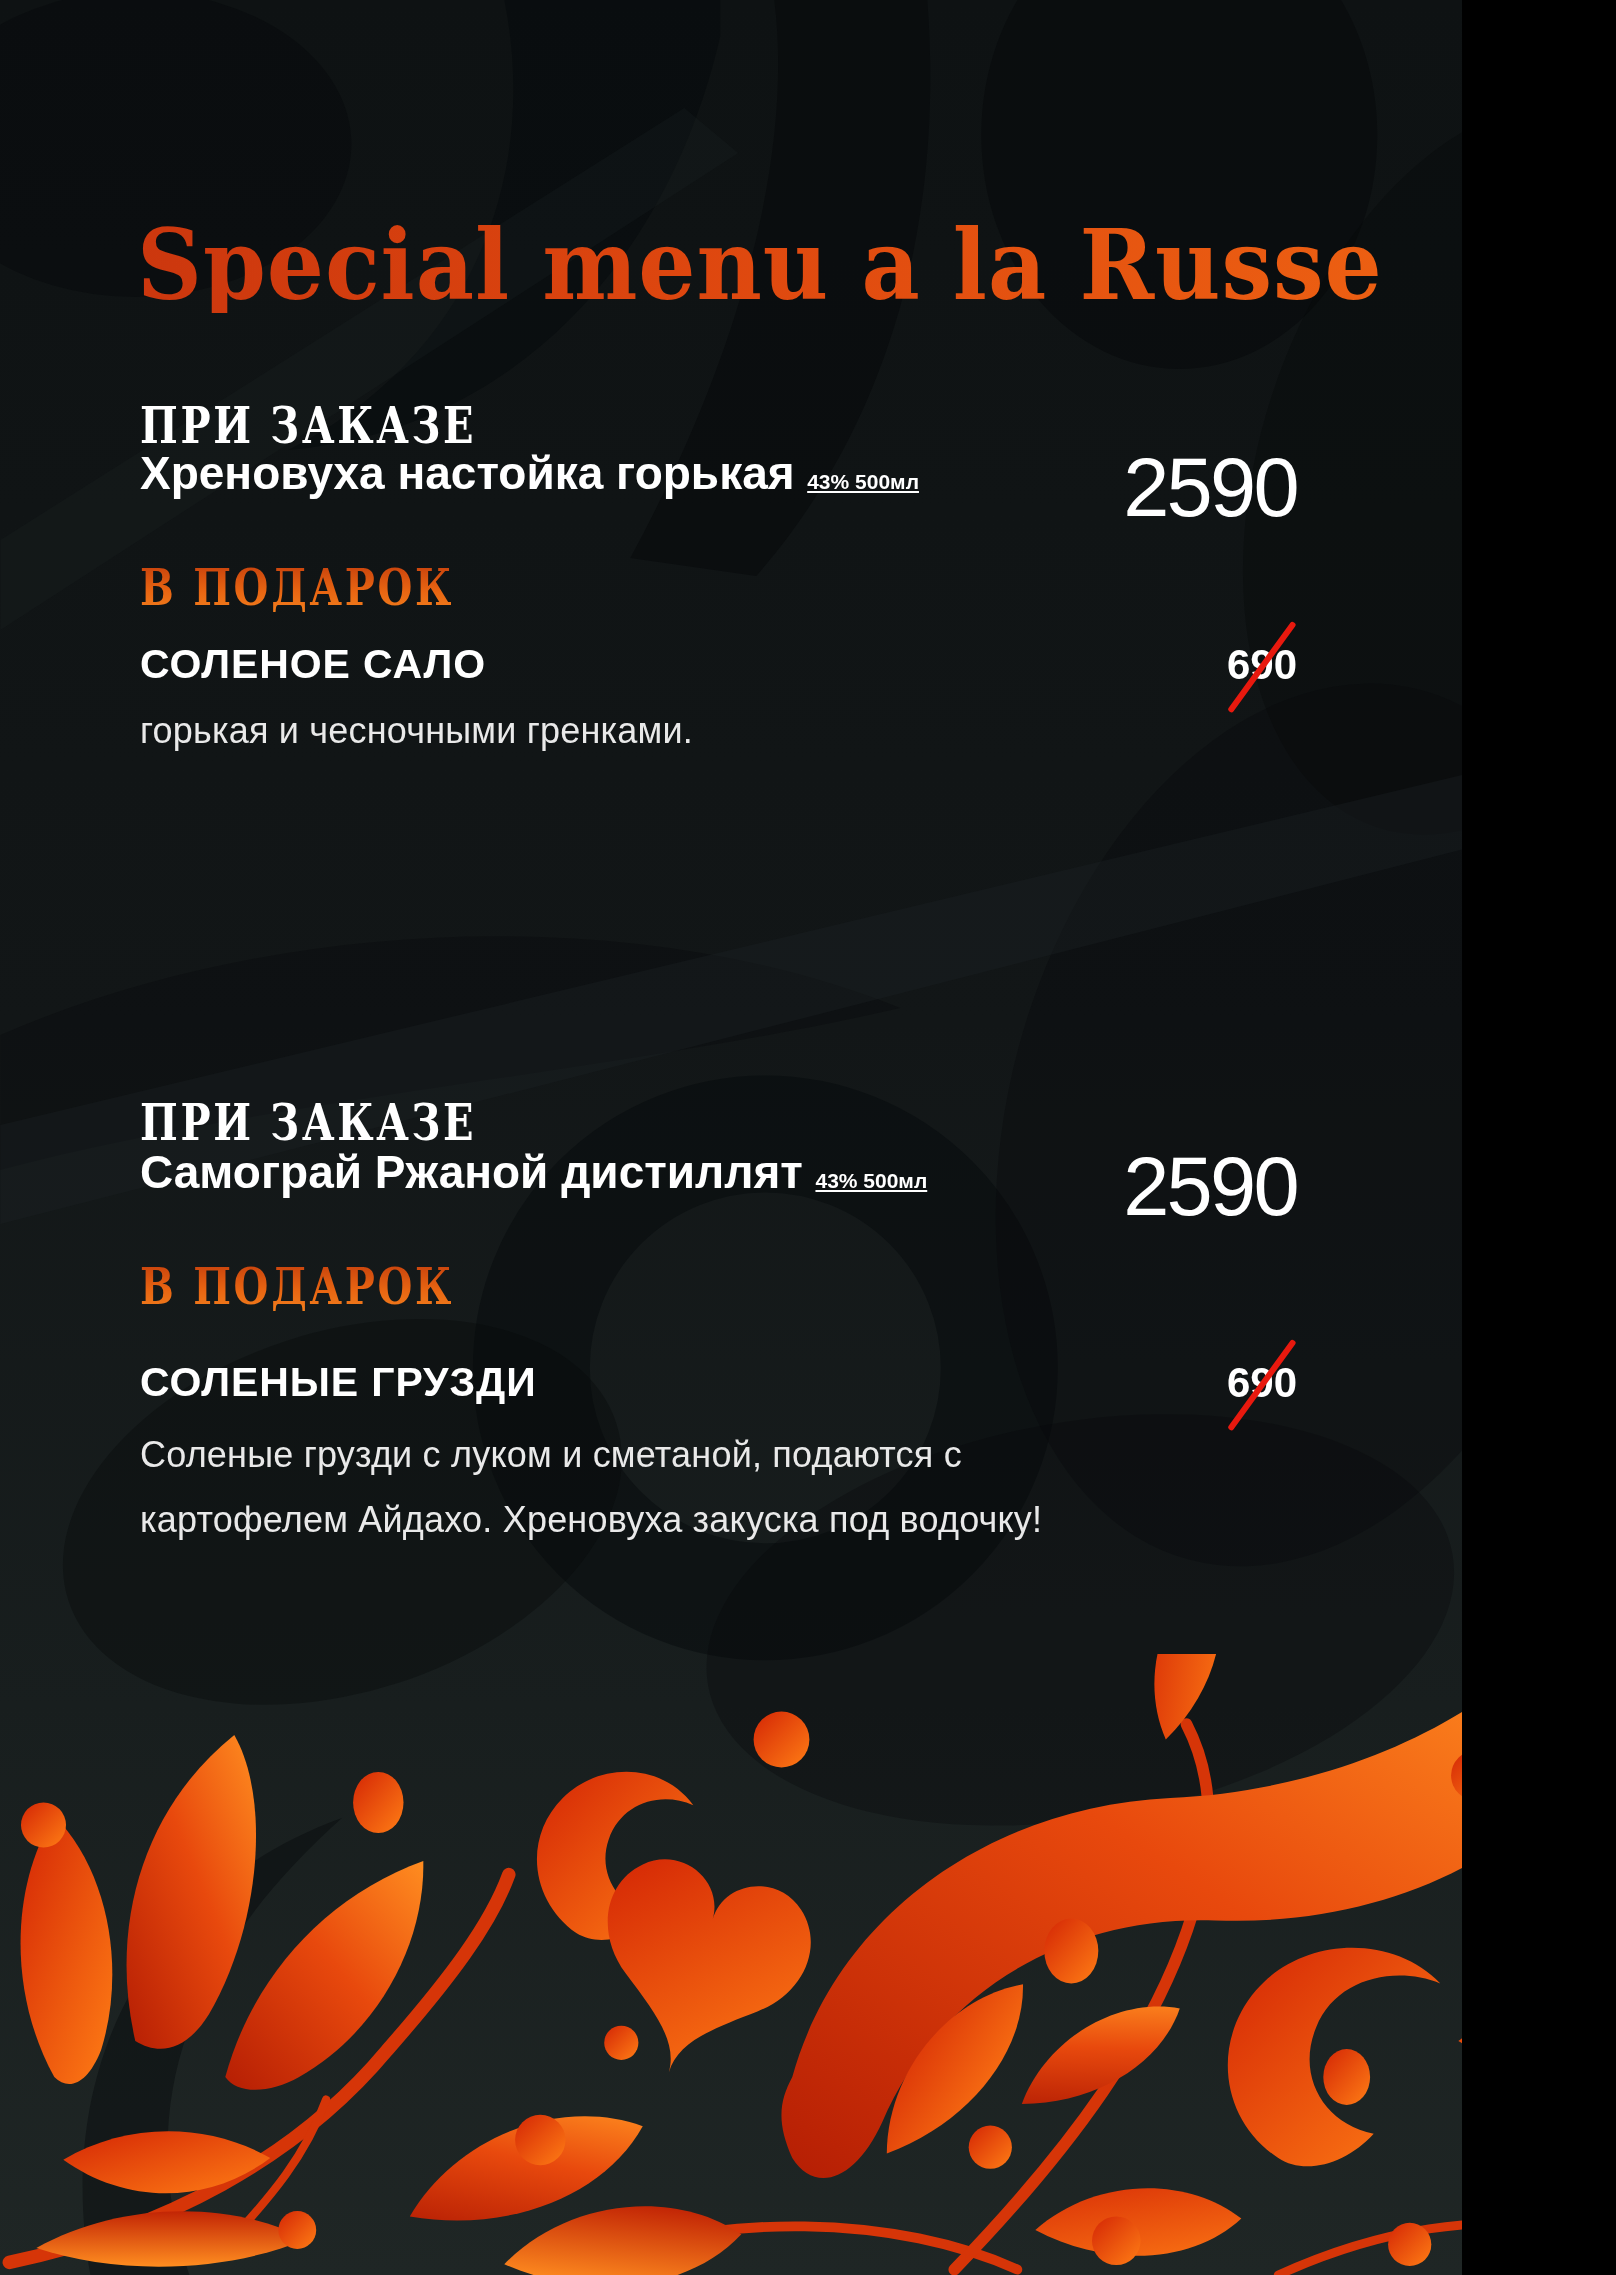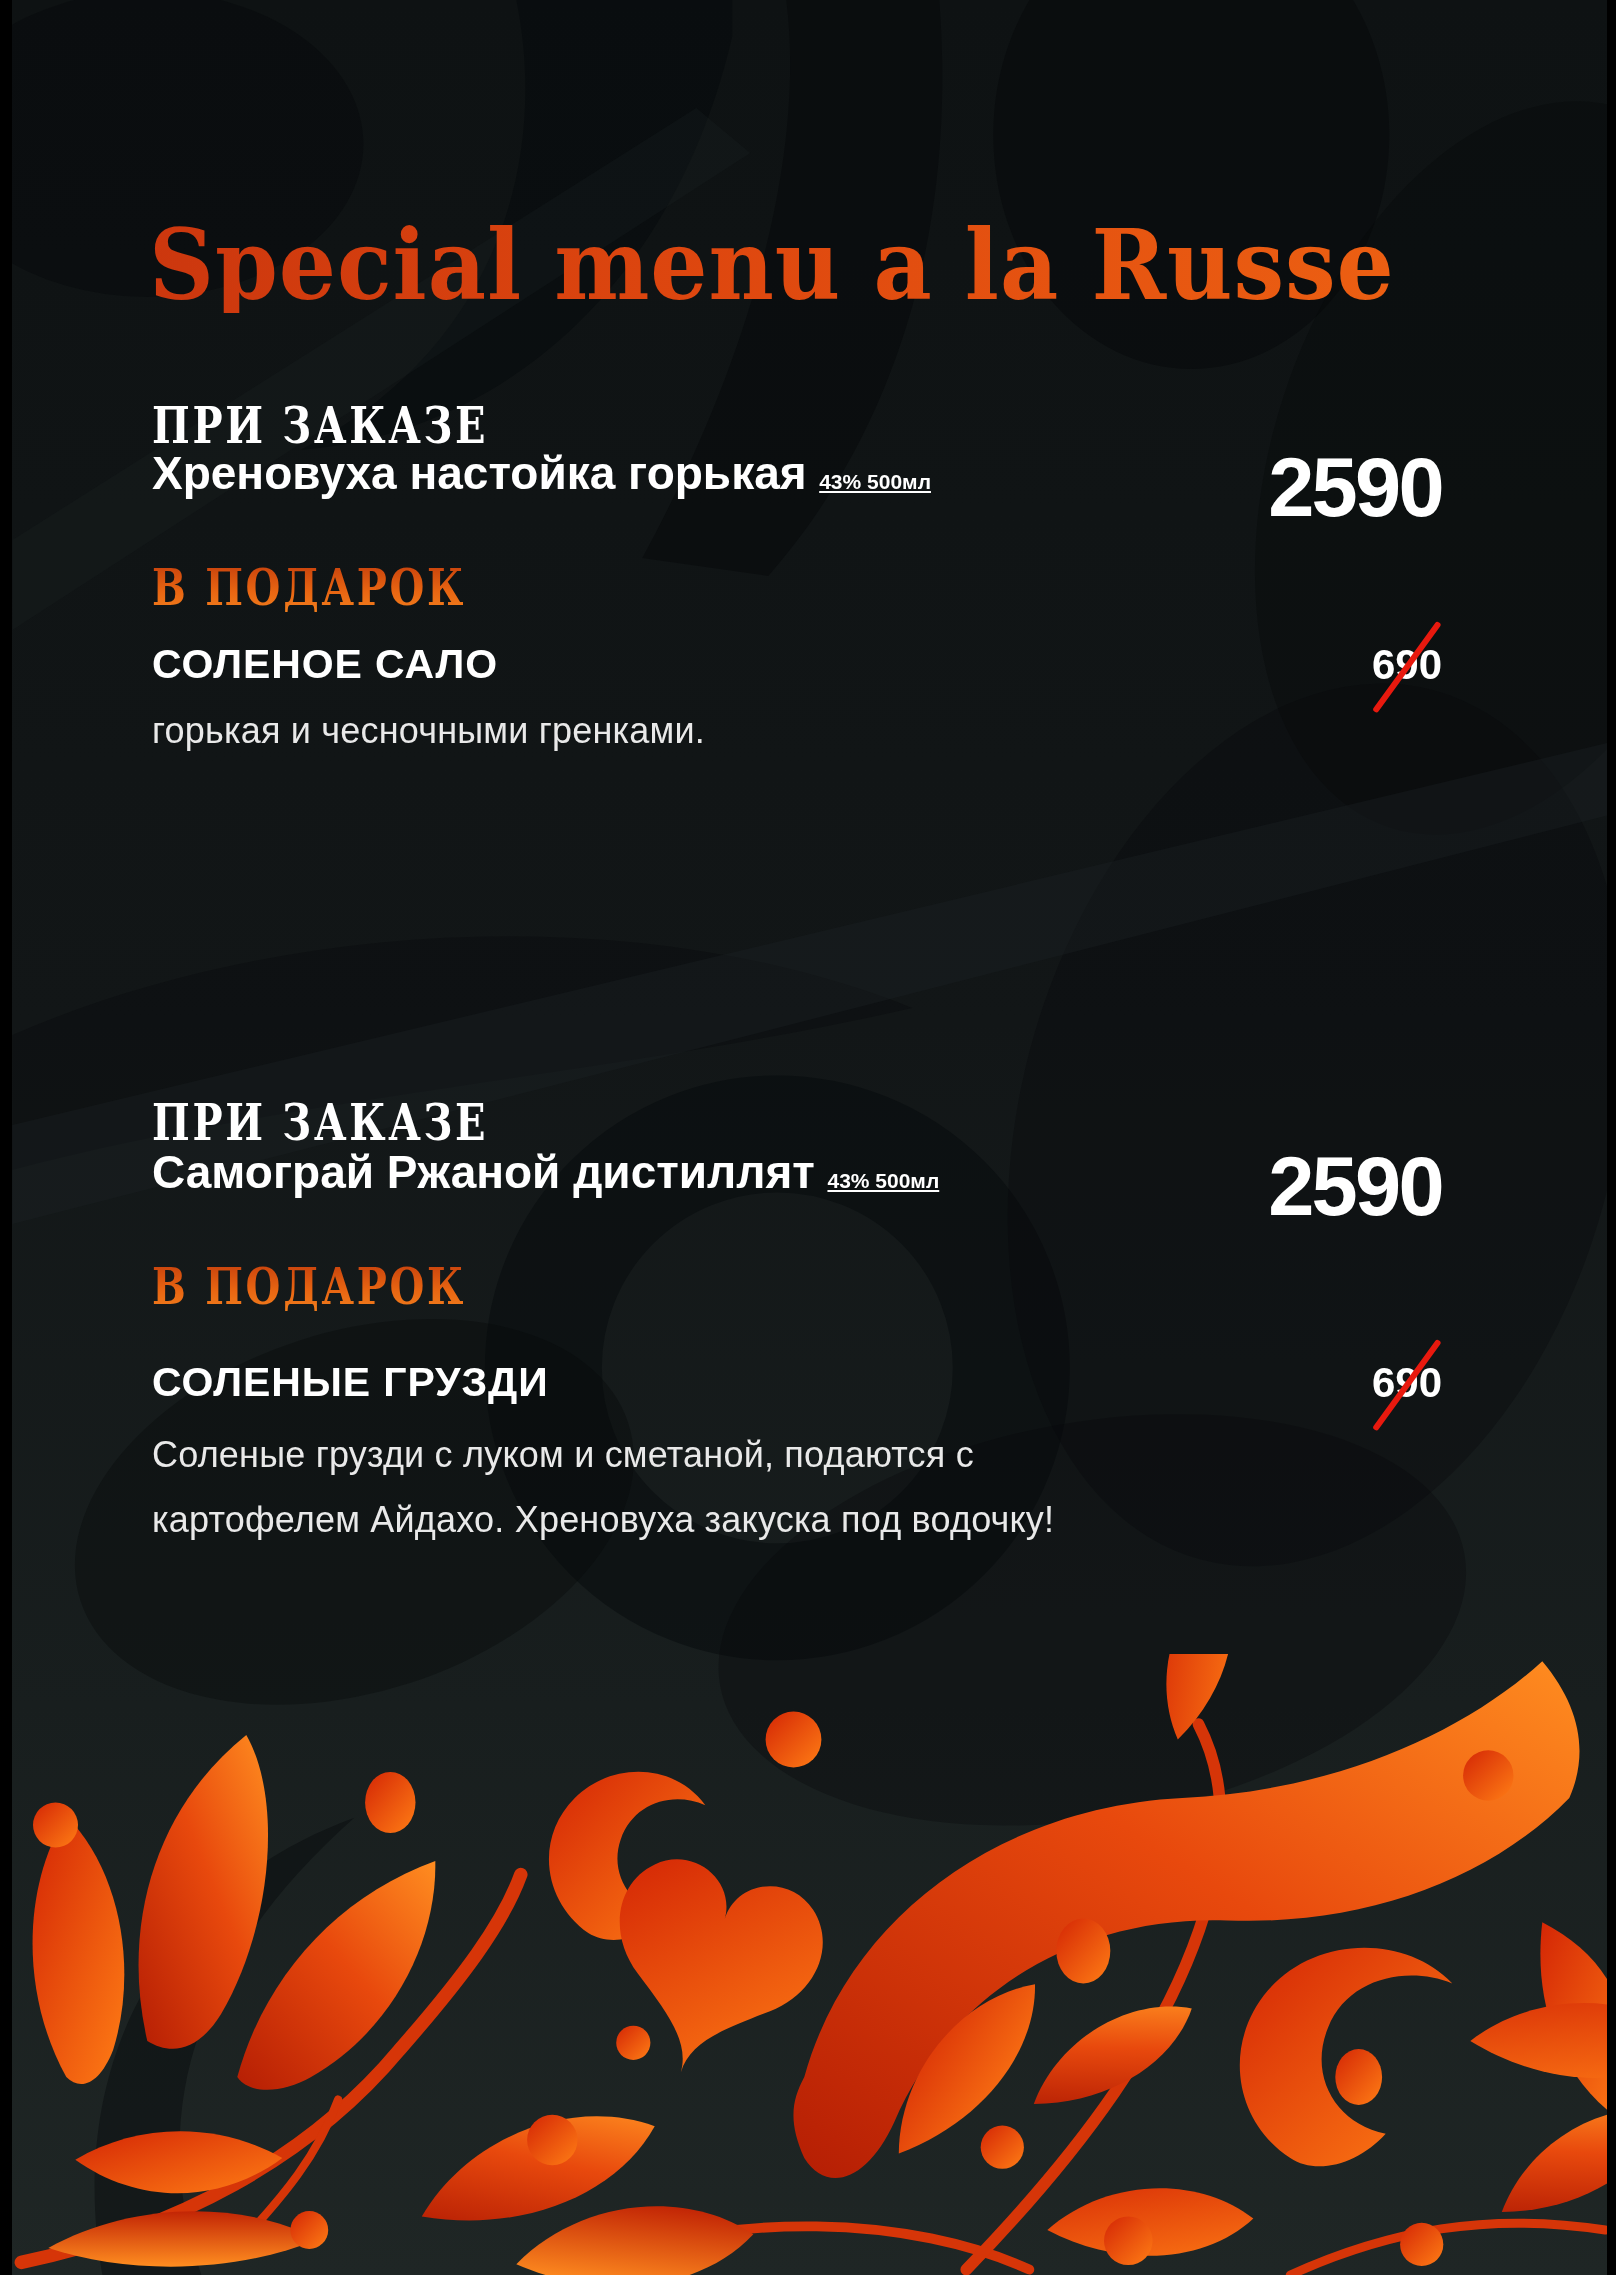--- a/index.html
+++ b/index.html
@@ -1,22 +1,21 @@
 <!DOCTYPE html>
 <html style="font-size:14.4px"><head>
 <meta charset="utf-8">
 <style>
   html,body{margin:0;padding:0;background:#000;}
   .page{
     position:relative;
-    width:1595px;height:2275px;
+    width:1462px;height:2275px;
     overflow:hidden;
     background:linear-gradient(180deg,#0e1213 0%,#121617 45%,#181e1e 75%,#1f2625 100%);
     font-family:"Liberation Sans", sans-serif;
-    margin-left:12px;
   }
   .bg-decor,.ornament{position:absolute;left:0;pointer-events:none;}
   .bg-decor{top:0;width:1617px;height:2275px;}
   .ornament{bottom:0;width:1617px;height:621px;}
 
   .page-title{
     position:absolute;left:137px;top:216px;
     font-family:"DejaVu Serif", serif;
     font-weight:700;
     font-size:90px;line-height:1;
@@ -40,21 +39,21 @@
     background:linear-gradient(180deg,#c53f0c 0%,#e96612 60%,#f07d1d 100%);
     -webkit-background-clip:text;background-clip:text;color:transparent;
   }
 
   .drink-row{
     position:absolute;left:140px;right:165px;
     display:flex;justify-content:space-between;align-items:flex-start;
   }
   .drink-name{color:#fff;font-weight:700;font-size:46px;letter-spacing:0;white-space:nowrap;}
   .drink-details{color:#fff;font-weight:600;font-size:21px;margin-left:12.6px;white-space:nowrap;text-decoration:underline;}
-  .drink-price{color:#fff;font-weight:700;font-size:83px;line-height:1;letter-spacing:-2.7px;white-space:nowrap;}
+  .drink-price{color:#fff;font-weight:400;font-size:83px;line-height:1;letter-spacing:-2.7px;white-space:nowrap;}
 
   .dish-row{
     position:absolute;left:140px;right:165px;
     display:flex;justify-content:space-between;align-items:flex-start;
   }
   .dish-name{color:#fff;font-weight:700;font-size:41px;letter-spacing:0.9px;white-space:nowrap;}
   .dish-price{position:relative;color:#fff;font-weight:700;font-size:42px;white-space:nowrap;}
   .strike-line{
     position:absolute;left:-20px;right:-20px;top:48%;height:6.3px;
     background:#e8190e;border-radius:2.7px;

